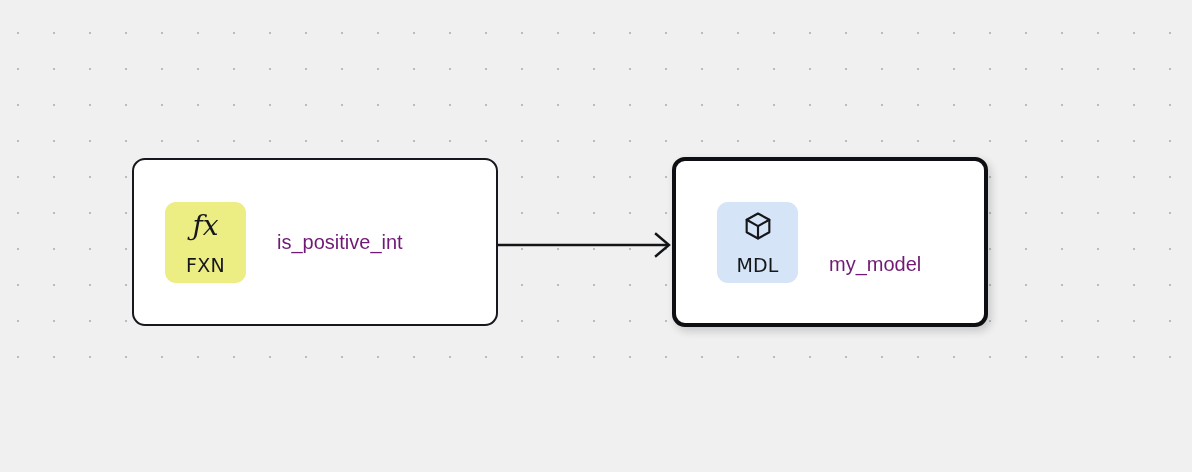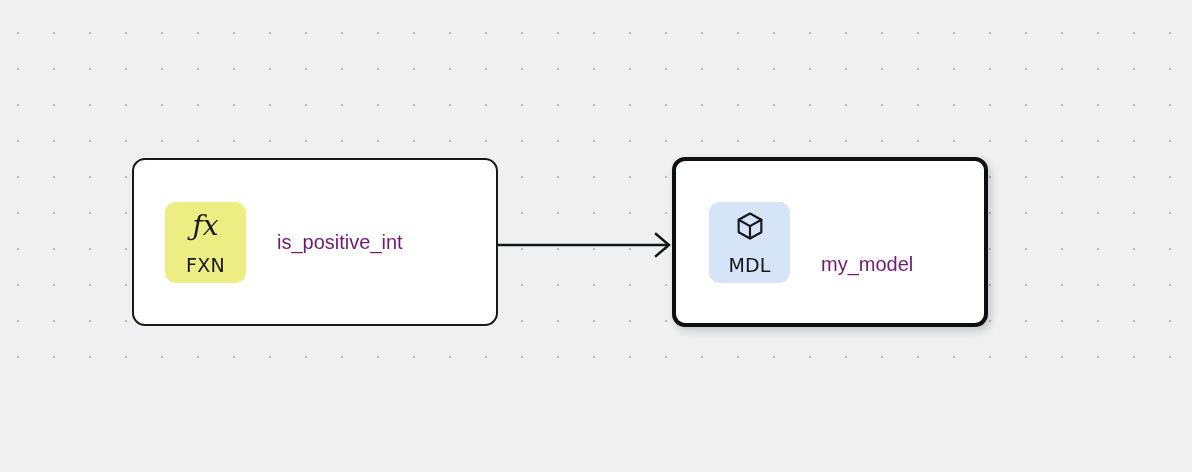--- a/index.html
+++ b/index.html
@@ -53,20 +53,21 @@
     height: 168px;
     border: 2px solid #16181d;
   }
   .node-mdl {
     left: 672px;
     top: 157px;
     width: 316px;
     height: 170px;
     border: 4px solid #0d0f12;
     box-shadow: 3px 4px 9px rgba(30, 35, 45, 0.20);
+    padding-left: 8px;
   }
 
   
   .badge {
     box-sizing: border-box;
     width: 81px;
     height: 81px;
     border-radius: 11px;
     display: flex;
     flex-direction: column;

